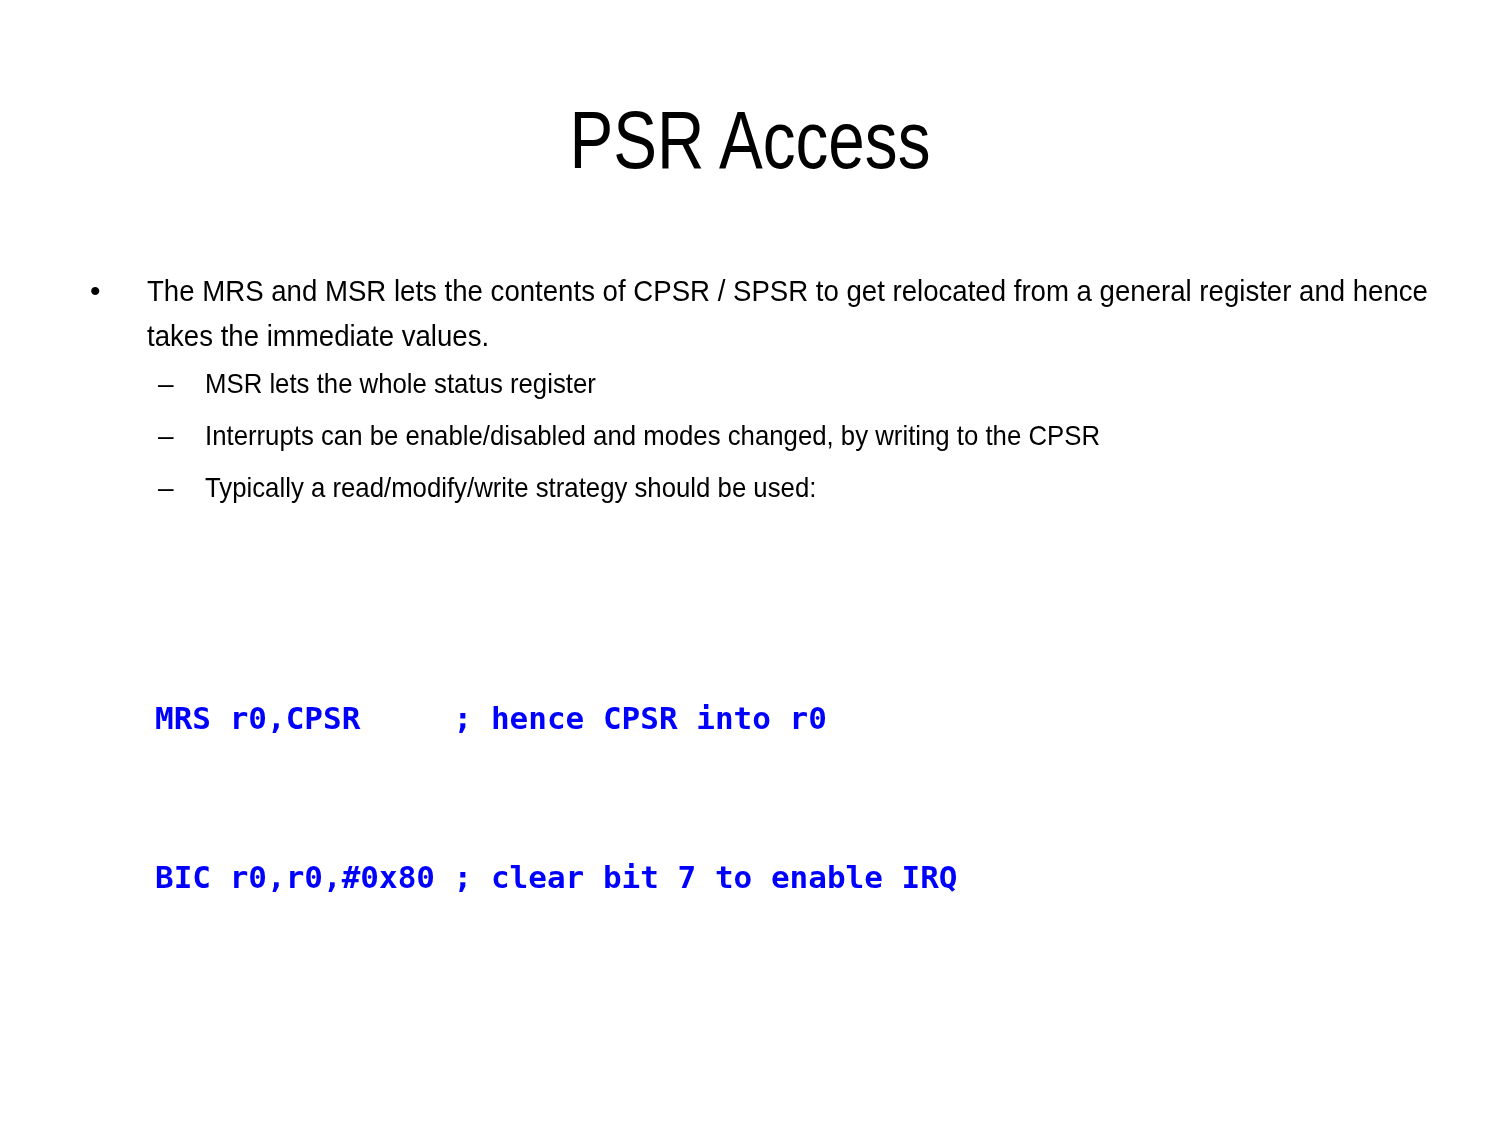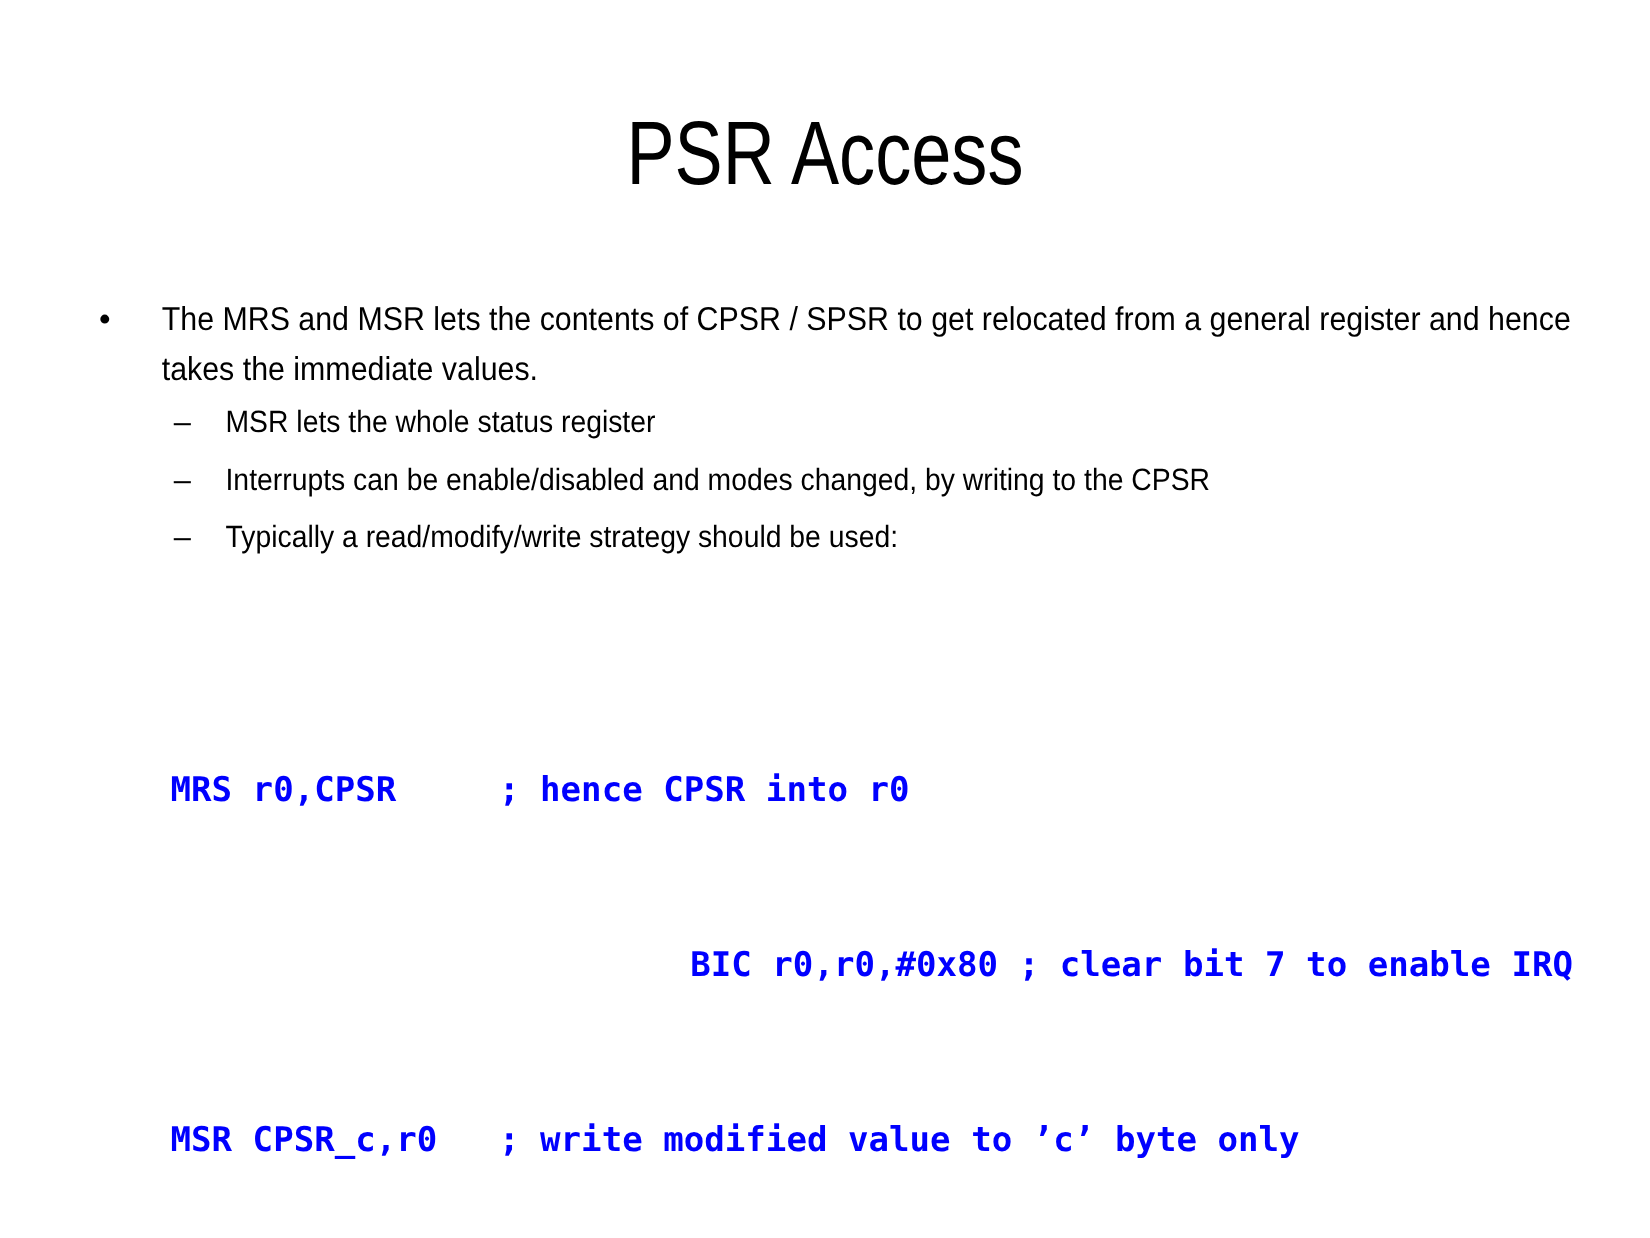--- a/index.html
+++ b/index.html
@@ -140,18 +140,17 @@
 
     <div class="bullet-l2">
       <span class="marker">–</span>
       <span class="text">Typically a read/modify/write strategy should be used:</span>
     </div>
 
     <div class="spacer-block"></div>
 
     <div class="code-block">
       <span class="code-line" style="color: rgb(0, 0, 255);">MRS r0,CPSR     ; hence CPSR into r0</span>
-      <span class="code-line" style="color: rgb(0, 0, 255); text-align: right;">BIC r0,r0,#0x80 ; clear bit 7 to enable IRQ</span>
-      <span class="code-line" style="color: rgb(0, 0, 255);">MSR CPSR_c,r0   ; write modified value to ’c’ byte only</span>
+      <span class="code-line" style="color: rgb(0, 0, 255);">BIC r0,r0,#0x80 ; clear bit 7 to enable IRQ</span>
     </div>
 
   </div>
 </div>
 
 </body></html>

